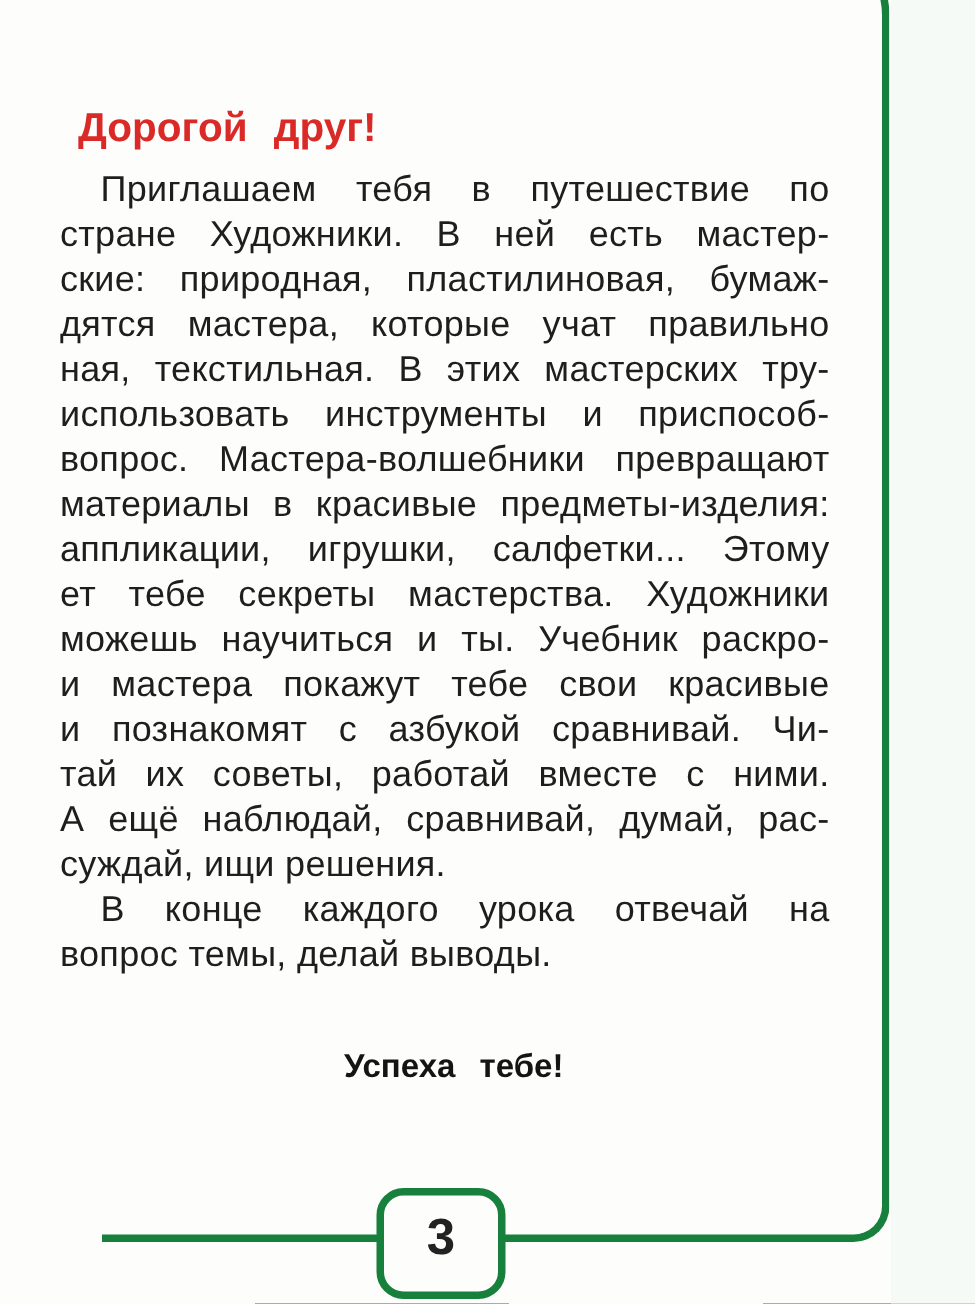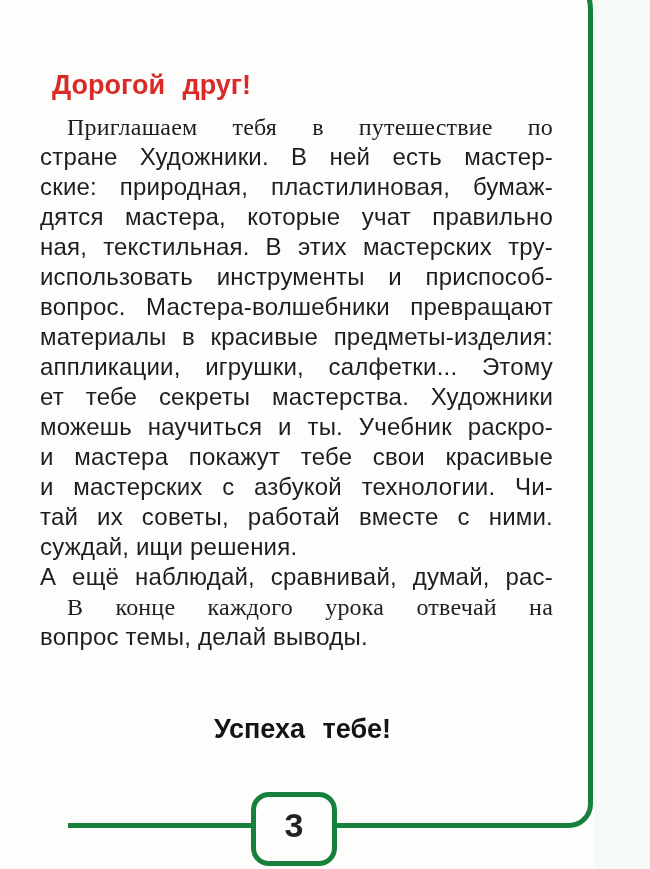--- a/index.html
+++ b/index.html
@@ -71,28 +71,28 @@
   .paragraphs{
     margin-top:12px;
   }
   .line{
     font-size:24px;
     line-height:30px;
     text-align:justify;
     text-align-last:justify;
     letter-spacing:0.2px;
   }
-  .line.first{ text-indent:27px;font-family:Liberation Serif, serif; }
+  .line.first{ text-indent:27px; }
   .line.last{ text-align:left; text-align-last:left; }
   .closing{
-    margin-top:62px;
+    margin-top:44px;
     margin-left:12px;
     line-height:30px;
     text-align:center;
-    font-size:27px;
+    font-size:22px;
     font-weight:bold;
     color:#141412;
     word-spacing:10px;
   }
 </style>
 </head>
 <body>
 
 <div class="right-strip"></div>
 
@@ -111,24 +111,24 @@
         <div class="line">ские: природная, пластилиновая, бумаж-</div>
         <div class="line">дятся мастера, которые учат правильно</div>
         <div class="line">ная, текстильная. В этих мастерских тру-</div>
         <div class="line">использовать инструменты и приспособ-</div>
         <div class="line">вопрос. Мастера-волшебники превращают</div>
         <div class="line">материалы в красивые предметы-изделия:</div>
         <div class="line">аппликации, игрушки, салфетки... Этому</div>
         <div class="line">ет тебе секреты мастерства. Художники</div>
         <div class="line">можешь научиться и ты. Учебник раскро-</div>
         <div class="line">и мастера покажут тебе свои красивые</div>
-        <div class="line">и мастерских с азбукой технологии. Чи-</div>
+        <div class="line">и познакомят с азбукой сравнивай. Чи-</div>
         <div class="line">тай их советы, работай вместе с ними.</div>
+        <div class="line">А ещё наблюдай, сравнивай, думай, рас-</div>
         <div class="line last">суждай, ищи решения.</div>
-        <div class="line">А ещё наблюдай, сравнивай, думай, рас-</div>
       </div>
     <div>
         <div class="line first">В конце каждого урока отвечай на</div>
         <div class="line last">вопрос темы, делай выводы.</div>
       </div>
   </div>
   <div class="closing">Успеха  тебе!</div>
 </div>
 
 </body></html>

